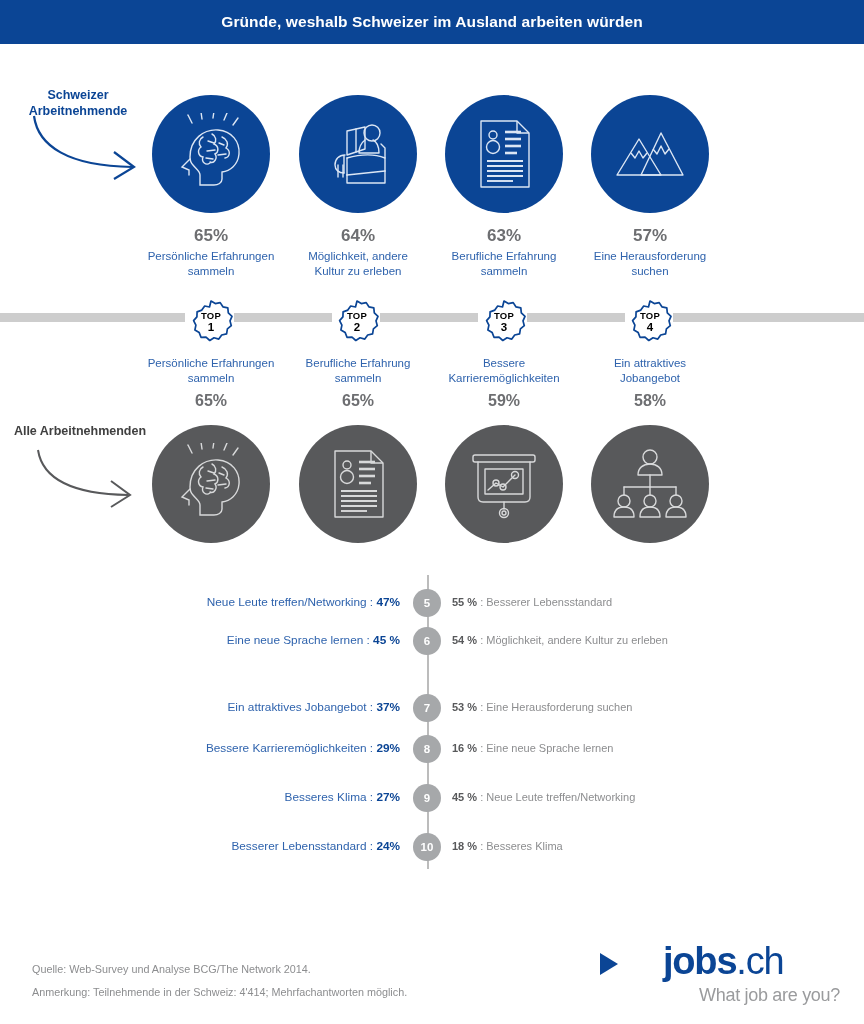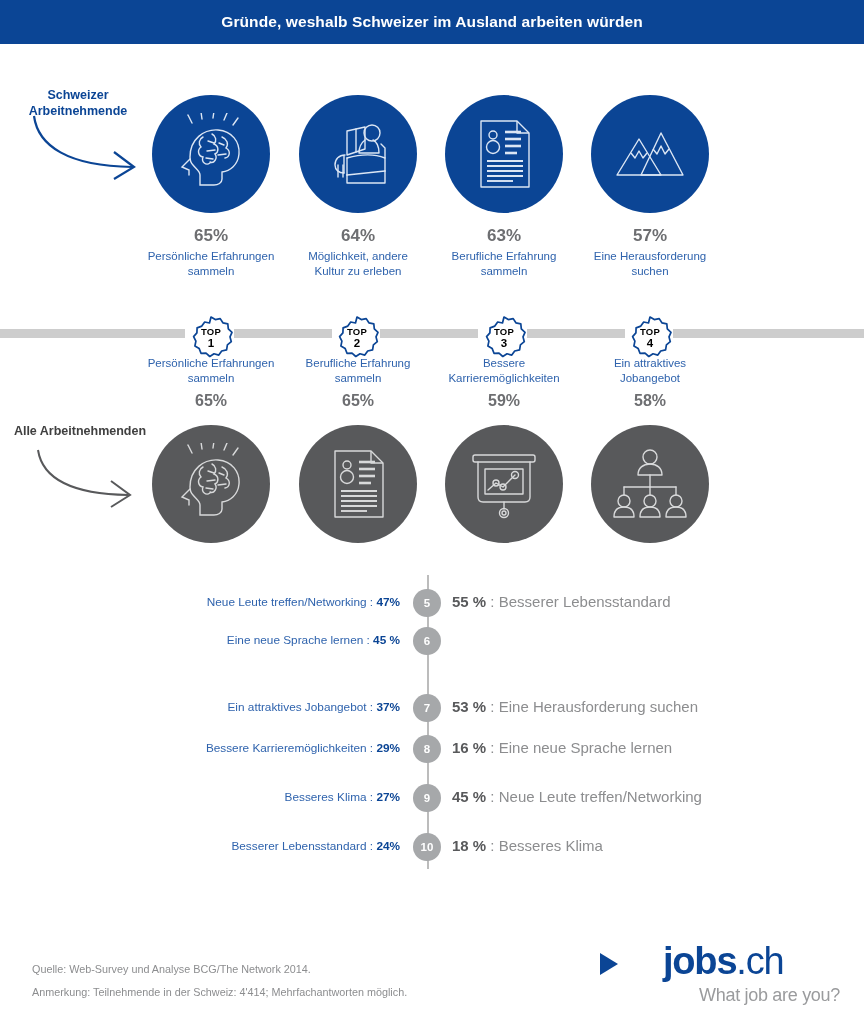--- a/index.html
+++ b/index.html
@@ -54,21 +54,21 @@
 
   .pct-big {
     font-size: 17px; font-weight: bold; color: #6d6e71;
     margin-top: 14px; line-height: 1.1;
   }
   .reason-sm {
     font-size: 11.5px; color: #2f63ad; line-height: 1.32; margin-top: 3px;
   }
 
   
-  .strip { position: absolute; left: 0; top: 315px; width: 768px; height: 38px; }
+  .strip { position: absolute; left: 0; top: 299px; width: 768px; height: 38px; }
   .bar {
     position: absolute; top: 14px; height: 9px; background: #cdcdcd;
   }
   .badge {
     position: absolute; top: 0; width: 46px; height: 46px;
     display: flex; flex-direction: column; align-items: center; justify-content: center;
   }
   .badge .badge-svg { position: absolute; left: 0; top: 0; }
   .badge .badge-txt {
     position: relative; text-align: center; line-height: 1.0; color: #000;
@@ -95,21 +95,21 @@
   .rank-left b { color: #0b4595; font-weight: bold; }
   .rank-num {
     position: absolute; left: 413px; top: 2px;
     width: 28px; height: 28px; border-radius: 50%;
     background: #a6a8aa; color: #ffffff;
     font-size: 11.5px; font-weight: bold;
     display: flex; align-items: center; justify-content: center;
   }
   .rank-right {
     position: absolute; left: 452px; width: 380px; text-align: left;
-    font-size: 15px; color: #8c8d8f; line-height: 30px; white-space: nowrap;
+    font-size: 11px; color: #8c8d8f; line-height: 30px; white-space: nowrap;
   }
   .rank-right b { color: #58595b; font-weight: bold; }
 
   
   .footer-note {
     position: absolute; left: 32px; font-size: 10.8px; color: #8c8d8f;
   }
   #note1 { top: 963px; }
   #note2 { top: 986px; }
 
@@ -435,20 +435,21 @@
 
     <div class="rank-row" style="top:12px;">
       <div class="rank-left"><span>Neue Leute treffen/Networking : </span><b>47%</b></div>
       <div class="rank-num">5</div>
       <div class="rank-right"><b>55 %</b><span> : </span><span>Besserer Lebensstandard</span></div>
     </div>
 
     <div class="rank-row" style="top:50px;">
       <div class="rank-left"><span>Eine neue Sprache lernen : </span><b>45 %</b></div>
       <div class="rank-num">6</div>
+      <div class="rank-right"><b>54 %</b><span> : </span><span>Möglichkeit, andere Kultur zu erleben</span></div>
     </div>
 
     <div class="rank-row" style="top:117px;padding-left:20px;">
       <div class="rank-left"><span>Ein attraktives Jobangebot : </span><b>37%</b></div>
       <div class="rank-num">7</div>
       <div class="rank-right"><b>53 %</b><span> : </span><span>Eine Herausforderung suchen</span></div>
     </div>
 
     <div class="rank-row" style="top:158px;">
       <div class="rank-left"><span>Bessere Karrieremöglichkeiten : </span><b>29%</b></div>

